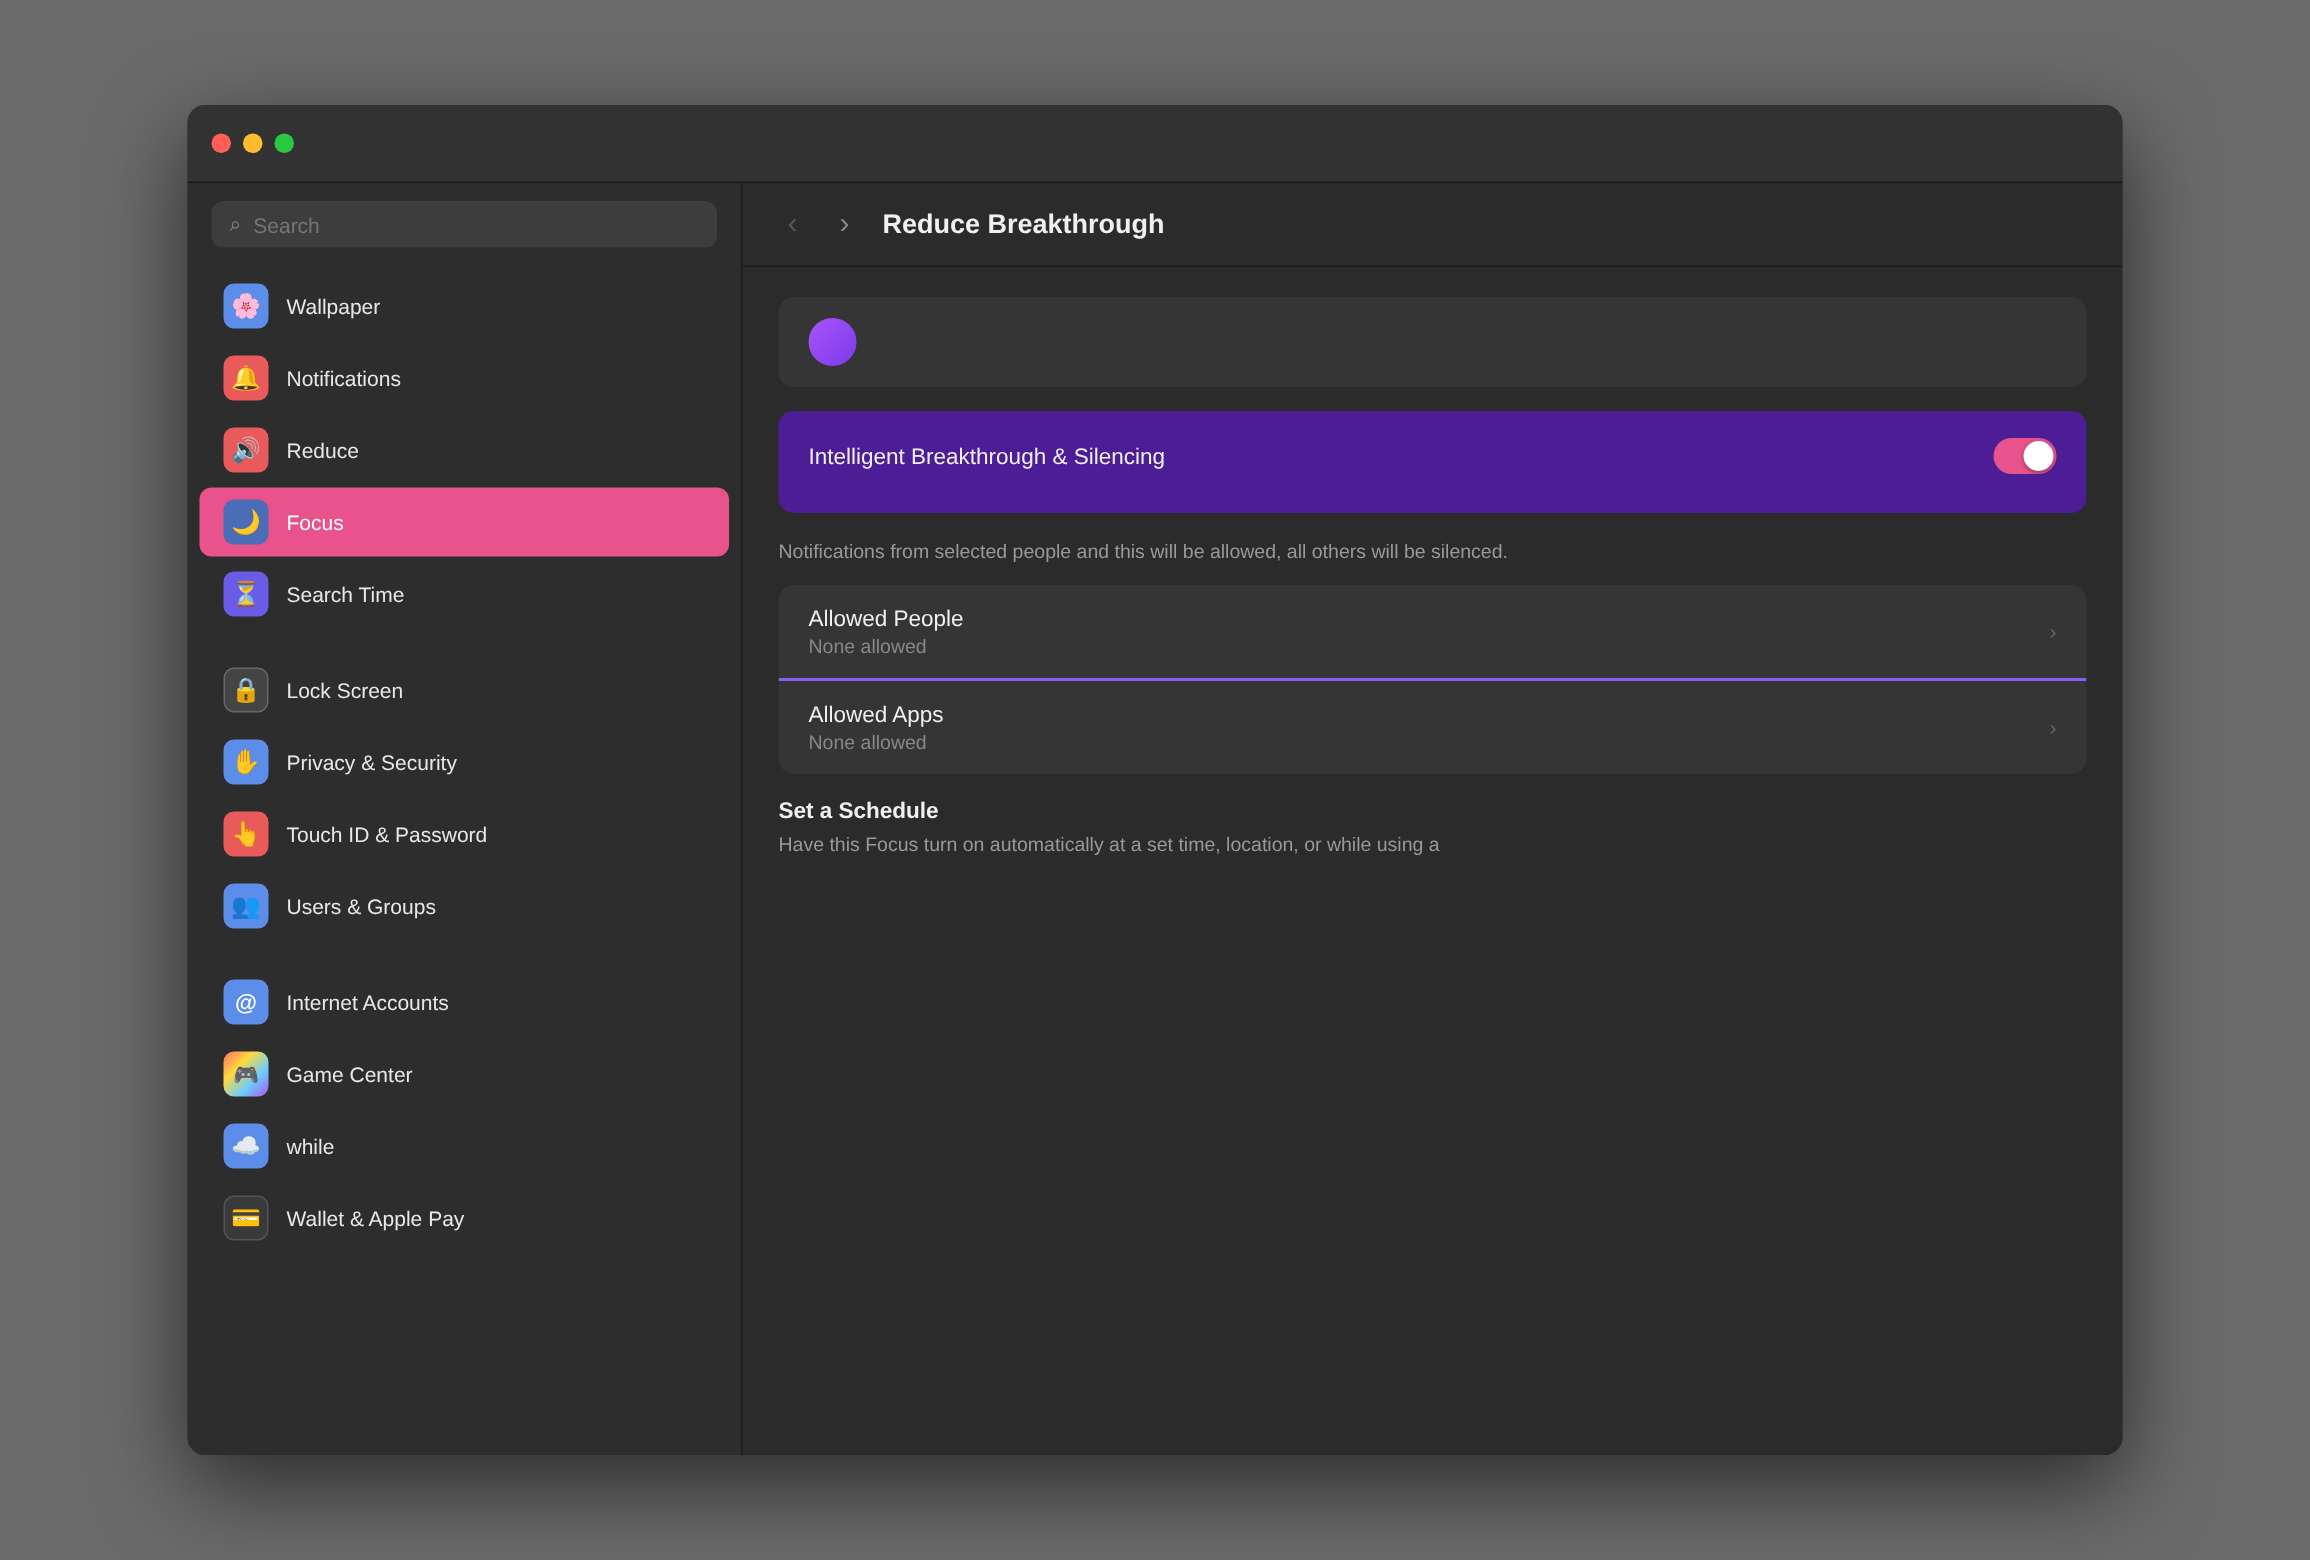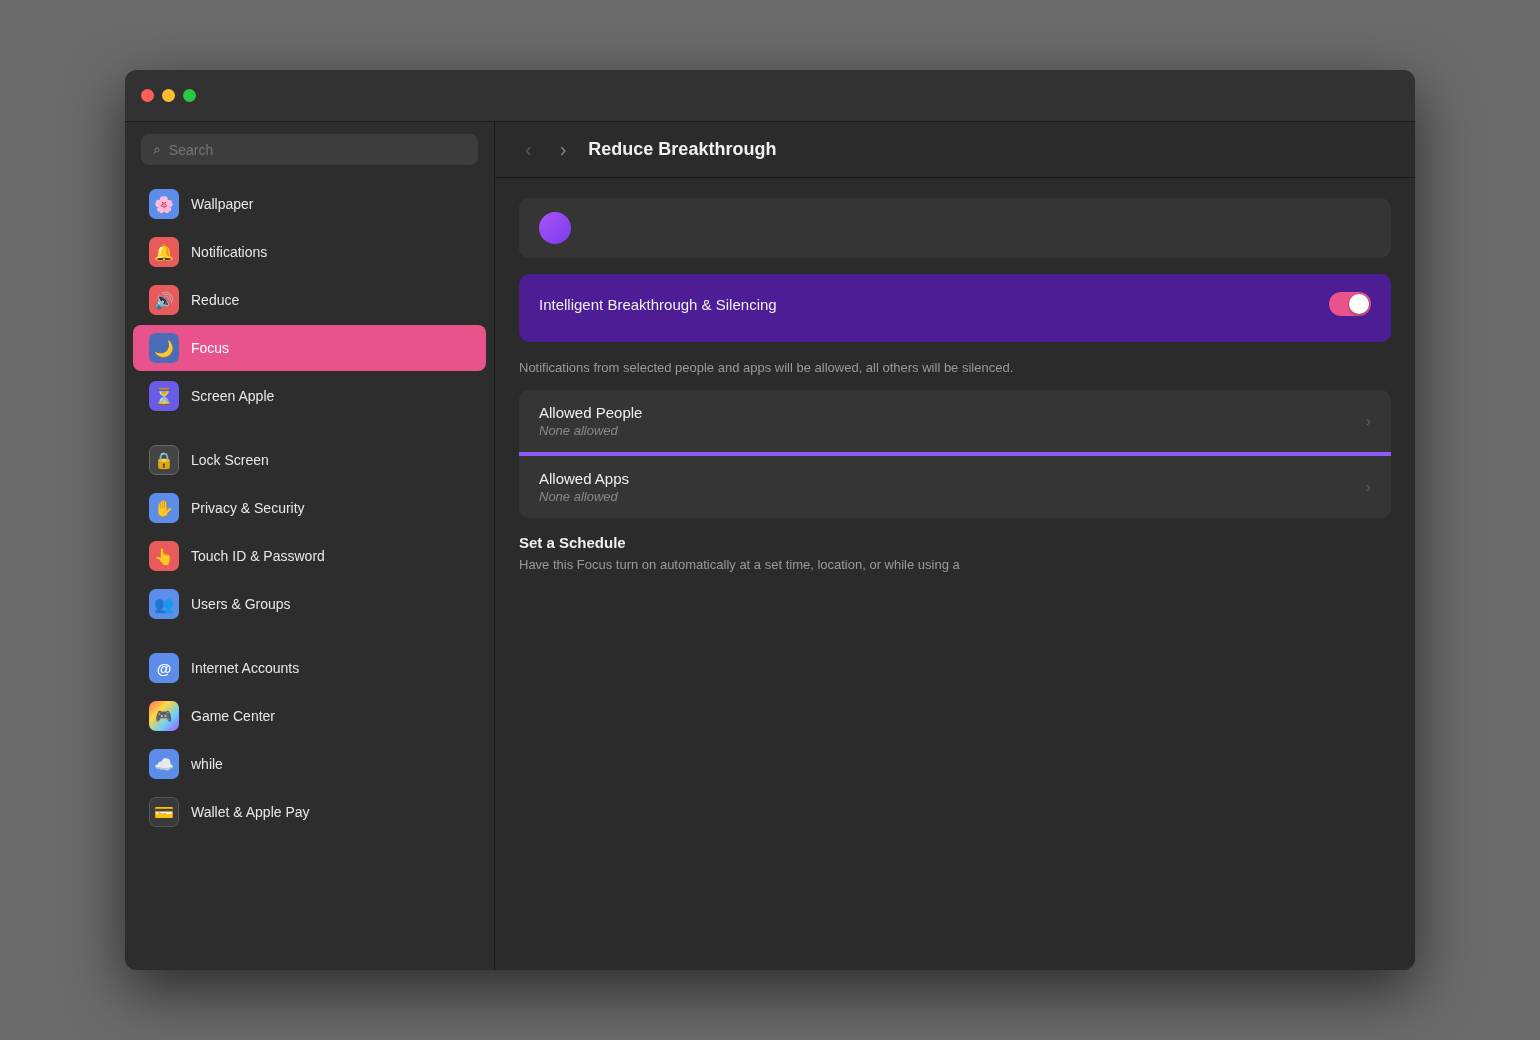--- a/index.html
+++ b/index.html
@@ -262,36 +262,35 @@
       border-radius: 10px;
       overflow: hidden;
       margin-bottom: 16px;
     }
 
     .list-row {
       display: flex;
       align-items: center;
       justify-content: space-between;
       padding: 14px 20px;
-      border-bottom: 4px solid #8b5cf6;
+      border-bottom: 2px solid #8b5cf6;
       cursor: pointer;
     }
     .list-row:last-child { border-bottom: none; }
 
     .list-row-left {}
     .list-row-title {
       color: #f0f0f0;
       font-size: 15px;
       font-weight: 500;
     }
     .list-row-subtitle {
       color: #888;
       font-size: 13px;
       margin-top: 2px;
-      font-style: italic;
     }
 
     .chevron {
       color: #666;
       font-size: 14px;
     }
 
     
     .partial-card {
       background: #353535;
@@ -346,21 +345,21 @@
       <div class="sidebar-item">
         <div class="icon-box" style="background:#e95b5b;">🔊</div>
         <span class="sidebar-item-label">Reduce</span>
       </div>
       <div class="sidebar-item active">
         <div class="icon-box" style="background:#4b6cb7;">🌙</div>
         <span class="sidebar-item-label">Focus</span>
       </div>
       <div class="sidebar-item">
         <div class="icon-box" style="background:#6b5ce7;">⏳</div>
-        <span class="sidebar-item-label">Screen Apple</span>
+        <span class="sidebar-item-label">Search Time</span>
       </div>
 
       <div class="sidebar-divider"></div>
 
       <div class="sidebar-item">
         <div class="icon-box" style="background:#444;border:1px solid #666;">🔒</div>
         <span class="sidebar-item-label">Lock Screen</span>
       </div>
       <div class="sidebar-item">
         <div class="icon-box" style="background:#5b8de9;">✋</div>
@@ -412,21 +411,21 @@
         <div class="card">
           <div class="card-top">
             <span class="card-title">Intelligent Breakthrough &amp; Silencing</span>
             <div class="toggle on">
               <div class="toggle-knob"></div>
             </div>
           </div>
         </div>
 
         <div class="section-header">
-          <div class="section-desc">Notifications from selected people and apps will be allowed, all others will be silenced.</div>
+          <div class="section-desc">Notifications from selected people and this will be allowed, all others will be silenced.</div>
         </div>
 
         <div class="list-card">
           <div class="list-row">
             <div class="list-row-left">
               <div class="list-row-title">Allowed People</div>
               <div class="list-row-subtitle">None allowed</div>
             </div>
             <span class="chevron">›</span>
           </div>

